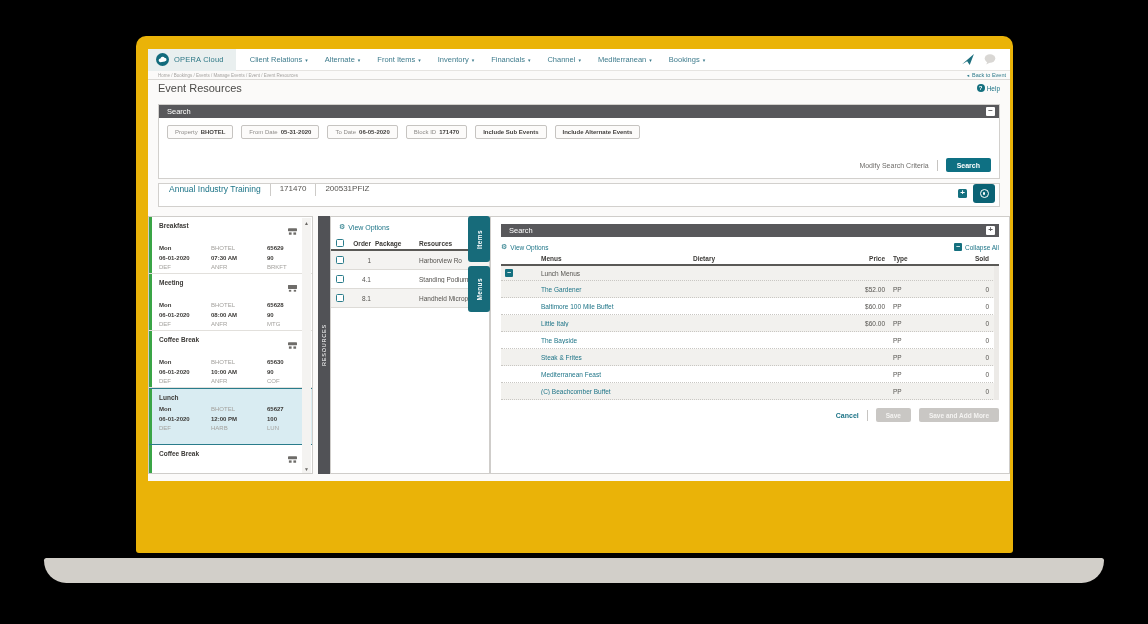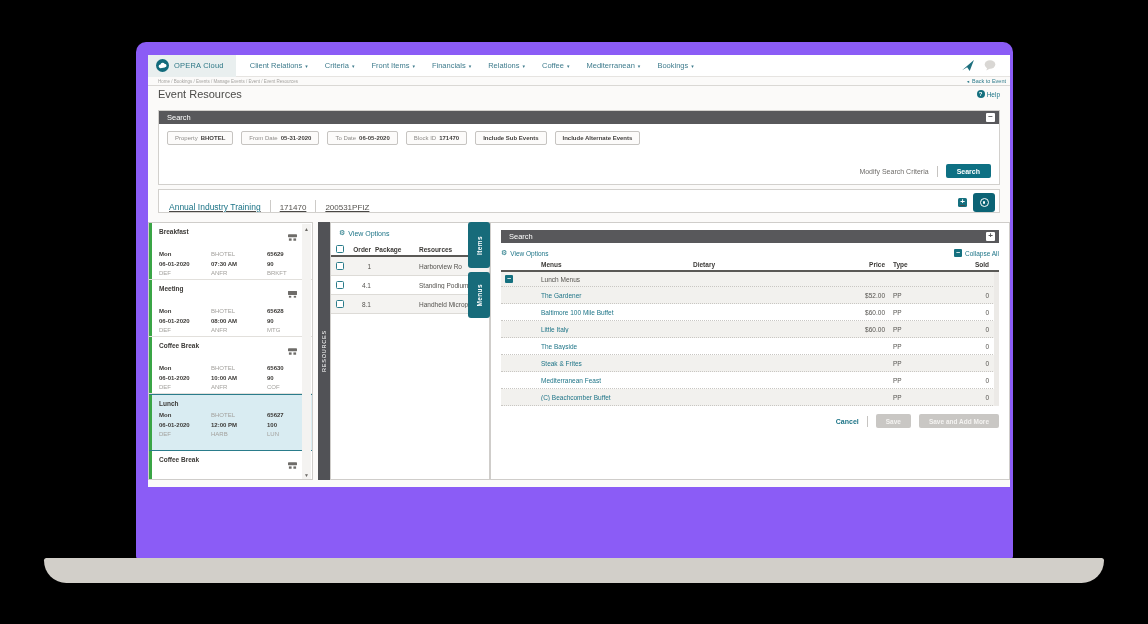--- a/index.html
+++ b/index.html
@@ -1,22 +1,22 @@
 <!DOCTYPE html>
 <html><head>
 <meta charset="utf-8">
 <style>
   * { box-sizing: border-box; margin: 0; padding: 0; }
   html,body { width:1148px; height:624px; background:#000; overflow:hidden;
               font-family:"Liberation Sans", sans-serif; }
   .stage { position:relative; width:1148px; height:624px; }
 
   
-  .laptop { position:absolute; left:136px; top:42px; width:877px; height:517px;
-            background:#8b5cf6; border-radius:10px 10px 3px 3px; }
+  .laptop { position:absolute; left:136px; top:36px; width:877px; height:517px;
+            background:#eab308; border-radius:10px 10px 3px 3px; }
   .laptop-base { position:absolute; left:44px; top:558px; width:1060px; height:25px;
                  background:#d2cfc9; border-radius:3px 3px 26px 26px; }
 
   
   .window { position:absolute; left:12px; top:13px; width:862px; height:432px;
             background:#fbfaf9; color:#4a4846; }
 
   
   .navbar { position:absolute; left:0; top:0; width:862px; height:22px; background:#fff;
             display:flex; align-items:center; border-bottom:1px solid #e6e4e1; }
@@ -61,21 +61,21 @@
   .chip-label { color:#8e8c89; }
   .chip-value { color:#413f3d; font-weight:bold; }
   .search-actions { position:absolute; right:8px; bottom:6px; display:flex; align-items:center; gap:8px; }
   .modify-link { font-size:7px; color:#6f6d6a; }
   .vsep { width:1px; height:11px; background:#c6c4c1; }
   .btn-teal { background:#0e7083; color:#fff; font-size:7px; font-weight:bold;
               padding:3.5px 11px; border-radius:2px; border:none; font-family:inherit; }
 
   
   .event-bar { position:absolute; left:10px; top:134px; width:842px; height:24px;
-               background:#fff; border:1px solid #d2d0cd; display:flex; align-items:flex-end;text-decoration:underline; }
+               background:#fff; border:1px solid #d2d0cd; display:flex; align-items:flex-start; }
   .event-title { font-size:8.5px; color:#1d7487; margin-left:10px; }
   .event-sep { width:1px; height:12px; background:#cdcbc8; margin:0 9px; }
   .event-id { font-size:8px; color:#55534f; }
   .event-bar-right { margin-left:auto; display:flex; align-items:center; gap:6px; margin-right:4px; }
   .add-box { width:9px; height:9px; background:#15707f; color:#fff; border-radius:1.5px;
              font-size:8px; line-height:8.5px; text-align:center; font-weight:bold; }
   .quick-btn { width:22px; height:19px; background:#0b6375; border-radius:3px;
                display:flex; align-items:center; justify-content:center; border:none; }
   .quick-ring { width:9px; height:9px; border:1.5px solid #fff; border-radius:50%;
                 display:flex; align-items:center; justify-content:center; }
@@ -172,37 +172,37 @@
               </svg>
           </span>
           <span class="brand-name">OPERA Cloud</span>
         </div>
         <div class="nav-items">
           <span class="nav-item">
               <span>Client Relations</span>
               <span class="nav-caret">▾</span>
             </span>
           <span class="nav-item">
-              <span>Criteria</span>
+              <span>Alternate</span>
               <span class="nav-caret">▾</span>
             </span>
           <span class="nav-item">
               <span>Front Items</span>
               <span class="nav-caret">▾</span>
             </span>
           <span class="nav-item">
+              <span>Inventory</span>
+              <span class="nav-caret">▾</span>
+            </span>
+          <span class="nav-item">
               <span>Financials</span>
               <span class="nav-caret">▾</span>
             </span>
           <span class="nav-item">
-              <span>Relations</span>
-              <span class="nav-caret">▾</span>
-            </span>
-          <span class="nav-item">
-              <span>Coffee</span>
+              <span>Channel</span>
               <span class="nav-caret">▾</span>
             </span>
           <span class="nav-item">
               <span>Mediterranean</span>
               <span class="nav-caret">▾</span>
             </span>
           <span class="nav-item">
               <span>Bookings</span>
               <span class="nav-caret">▾</span>
             </span>

